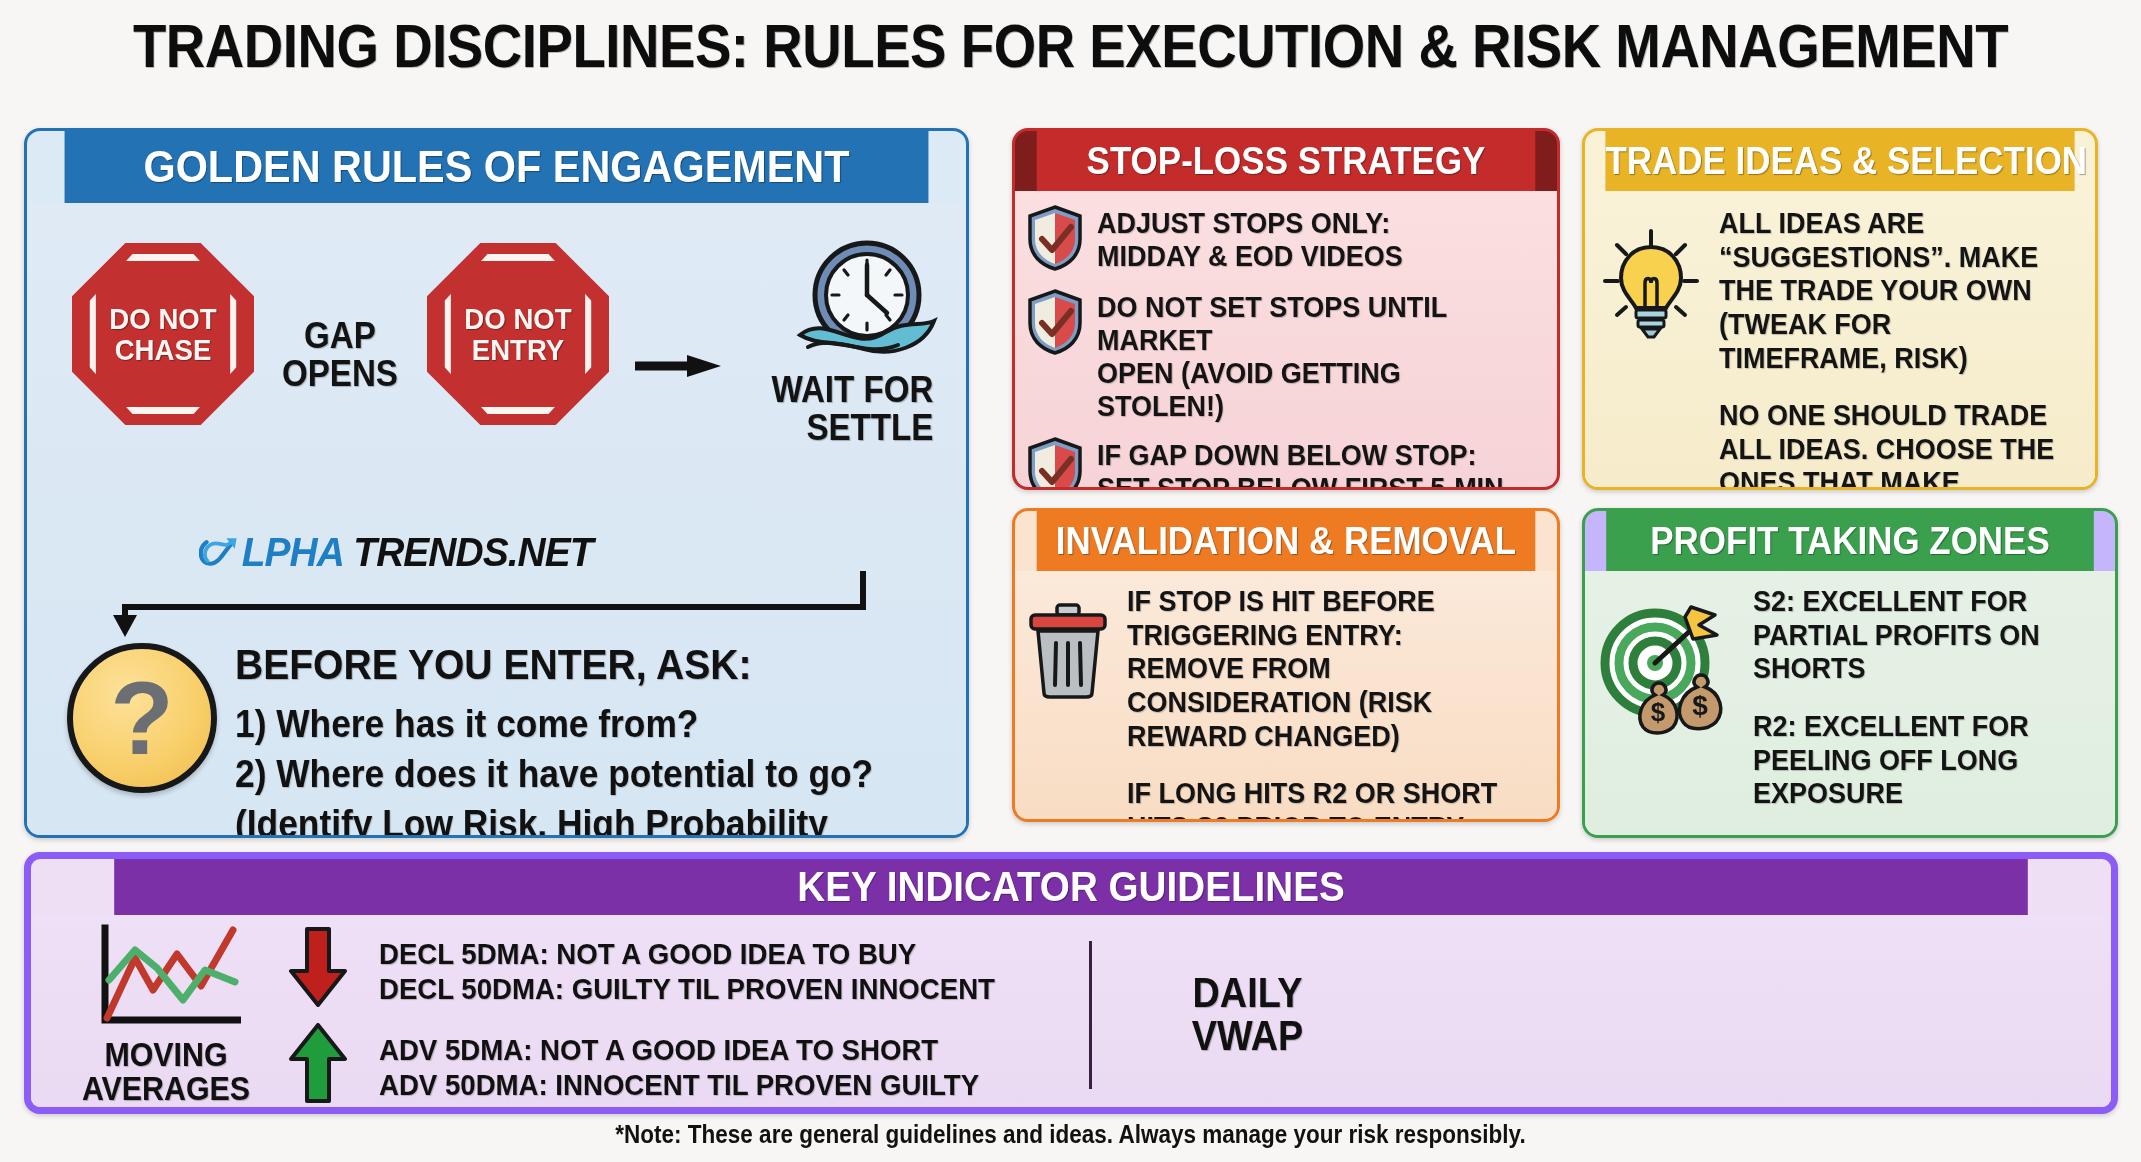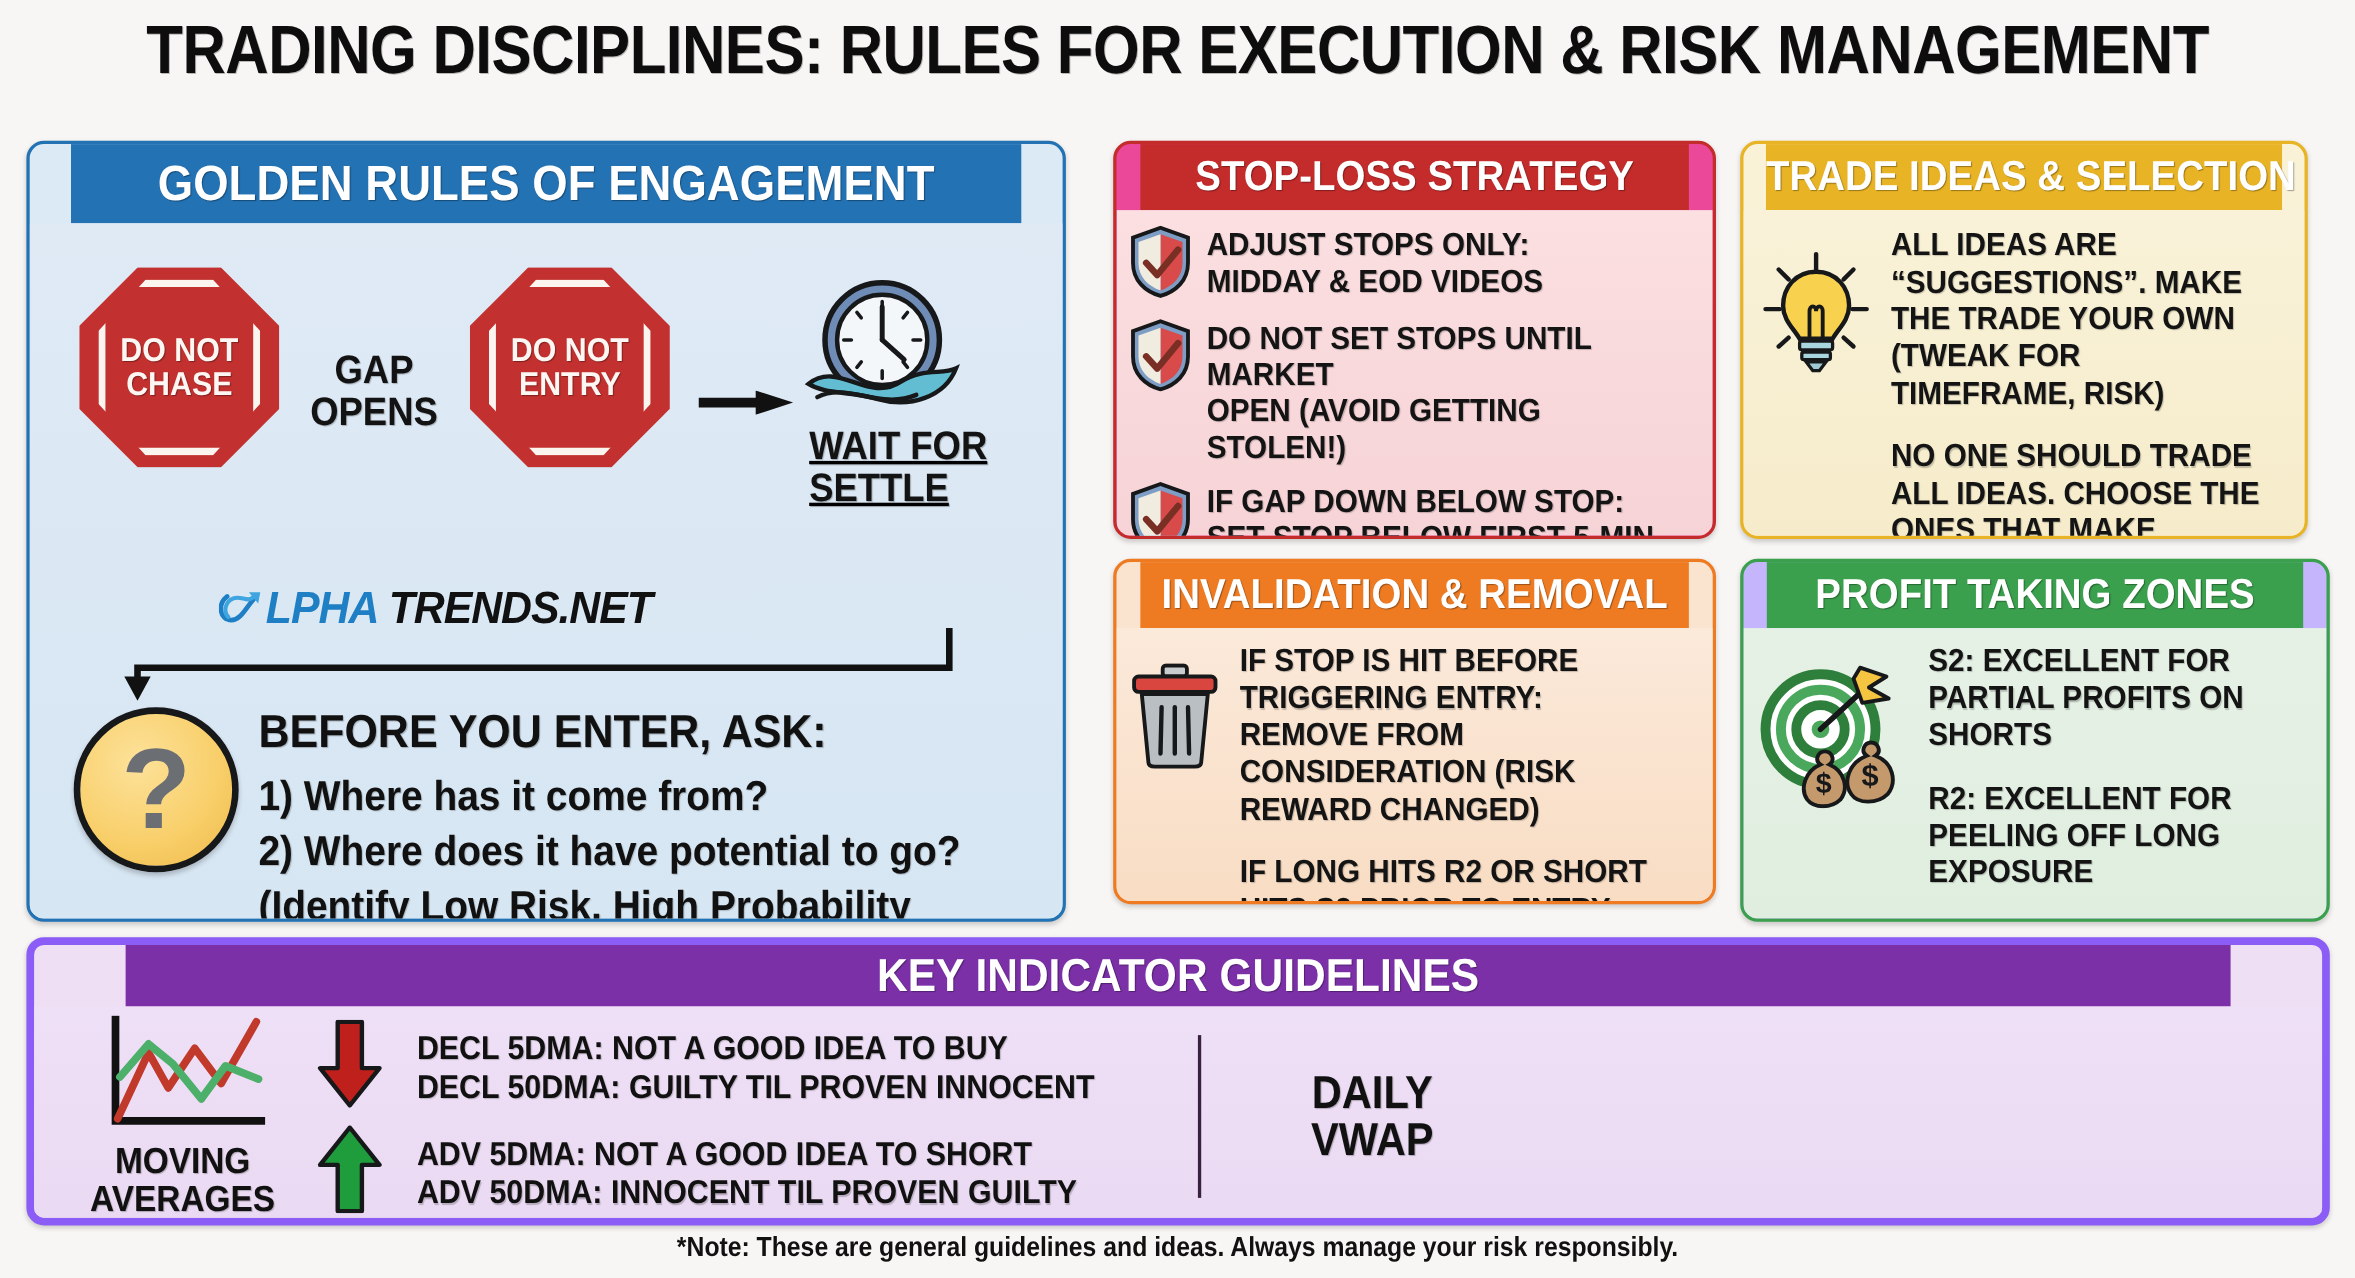--- a/index.html
+++ b/index.html
@@ -72,21 +72,21 @@
 
   .gapopens {
     position: absolute; left: 233px; top: 92px; width: 160px;
     text-align: center; font-weight: 700; font-size: 36px; line-height: 1.06;
     color: #131313; transform: scaleX(0.92);
     text-shadow: 1px 1px 1px rgba(0,0,0,.25);
   }
   .arrow-right {
     position: absolute; left: 608px; top: 130px; width: 86px; height: 22px;
   }
-  .waitbox { position: absolute; left: 700px; top: 24px; width: 215px; text-align: left; text-decoration: underline; }
+  .waitbox { position: absolute; left: 700px; top: 10px; width: 215px; text-align: right; }
   .waitlabel {
     margin-top: 4px; font-weight: 700; font-size: 36px; line-height: 1.05;
     color: #131313; transform: scaleX(0.92);
     text-shadow: 1px 1px 1px rgba(0,0,0,.28);
   }
 
   .logo {
     position: absolute; left: 172px; top: 318px; width: 400px; height: 62px;
     display: flex; align-items: center;
   }
@@ -108,21 +108,21 @@
   .askblock { position: absolute; left: 208px; top: 438px; width: 720px; color: #111; }
   .askblock .ask-title { font-size: 42px; font-weight: 700; transform: scaleX(0.93);
                          transform-origin: left; margin-bottom: 10px;
                          text-shadow: 1px 1px 1px rgba(0,0,0,.25); }
   .askblock .ask-line { font-size: 38px; font-weight: 700; transform: scaleX(0.93);
                         transform-origin: left; line-height: 1.32;
                         text-shadow: 1px 1px 1px rgba(0,0,0,.2); }
 
   
   #stoploss { left: 1012px; top: 128px; width: 548px; height: 362px;
-              border: 3px solid #C42B2B; background: #ec4899; }
+              border: 3px solid #C42B2B; background: #7f1d1d; }
   #stoploss .panel-head { background: #C42B2B; height: 60px; line-height: 60px; font-size: 38px; }
   #stoploss .panel-body { height: 296px; background: linear-gradient(180deg,#fbdfe1 0%, #f6d3d6 100%); padding: 14px 16px 8px 12px; }
 
   
   #tradeideas { left: 1582px; top: 128px; width: 516px; height: 362px;
                 border: 3px solid #E8B325; background: #faf2d6; }
   #tradeideas .panel-head { background: #E8B325; height: 60px; line-height: 60px; font-size: 38px; }
   #tradeideas .panel-body { height: 296px; background: linear-gradient(180deg,#f9f2d8 0%, #f6eccb 100%); padding: 16px 14px 8px 14px; }
 
   

